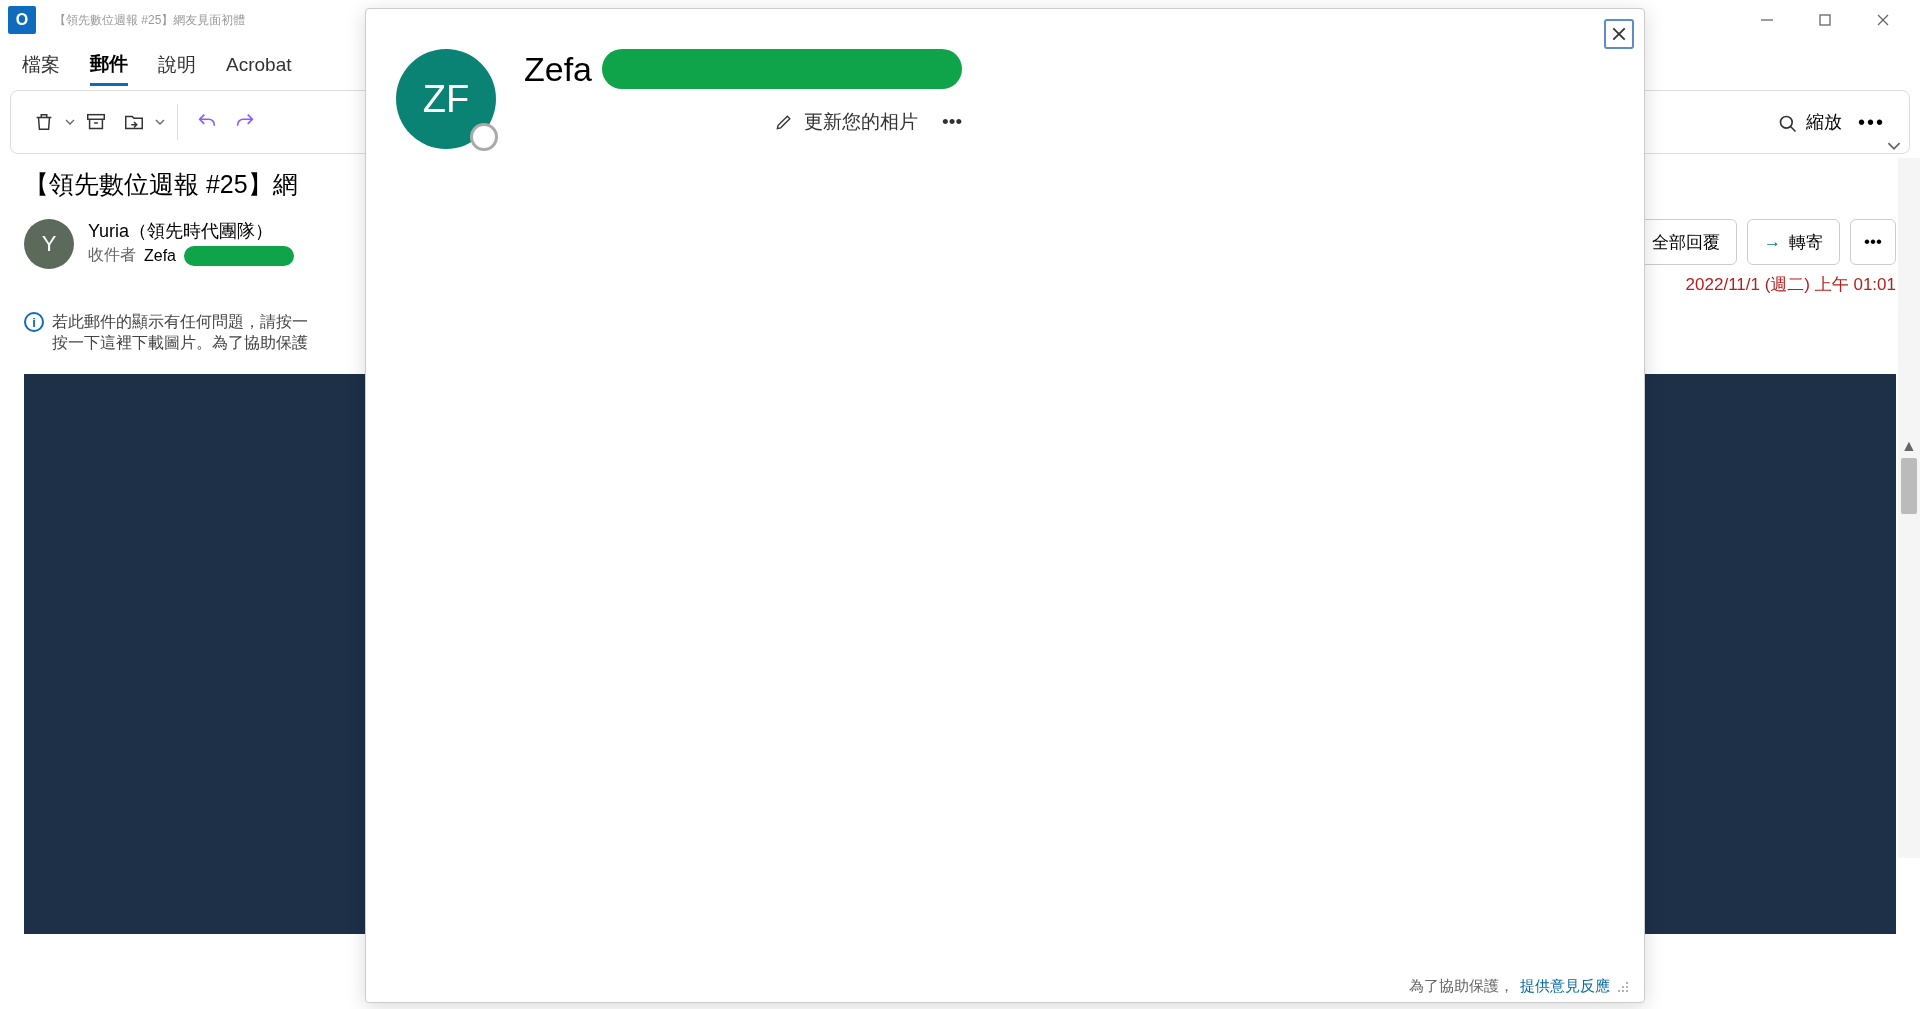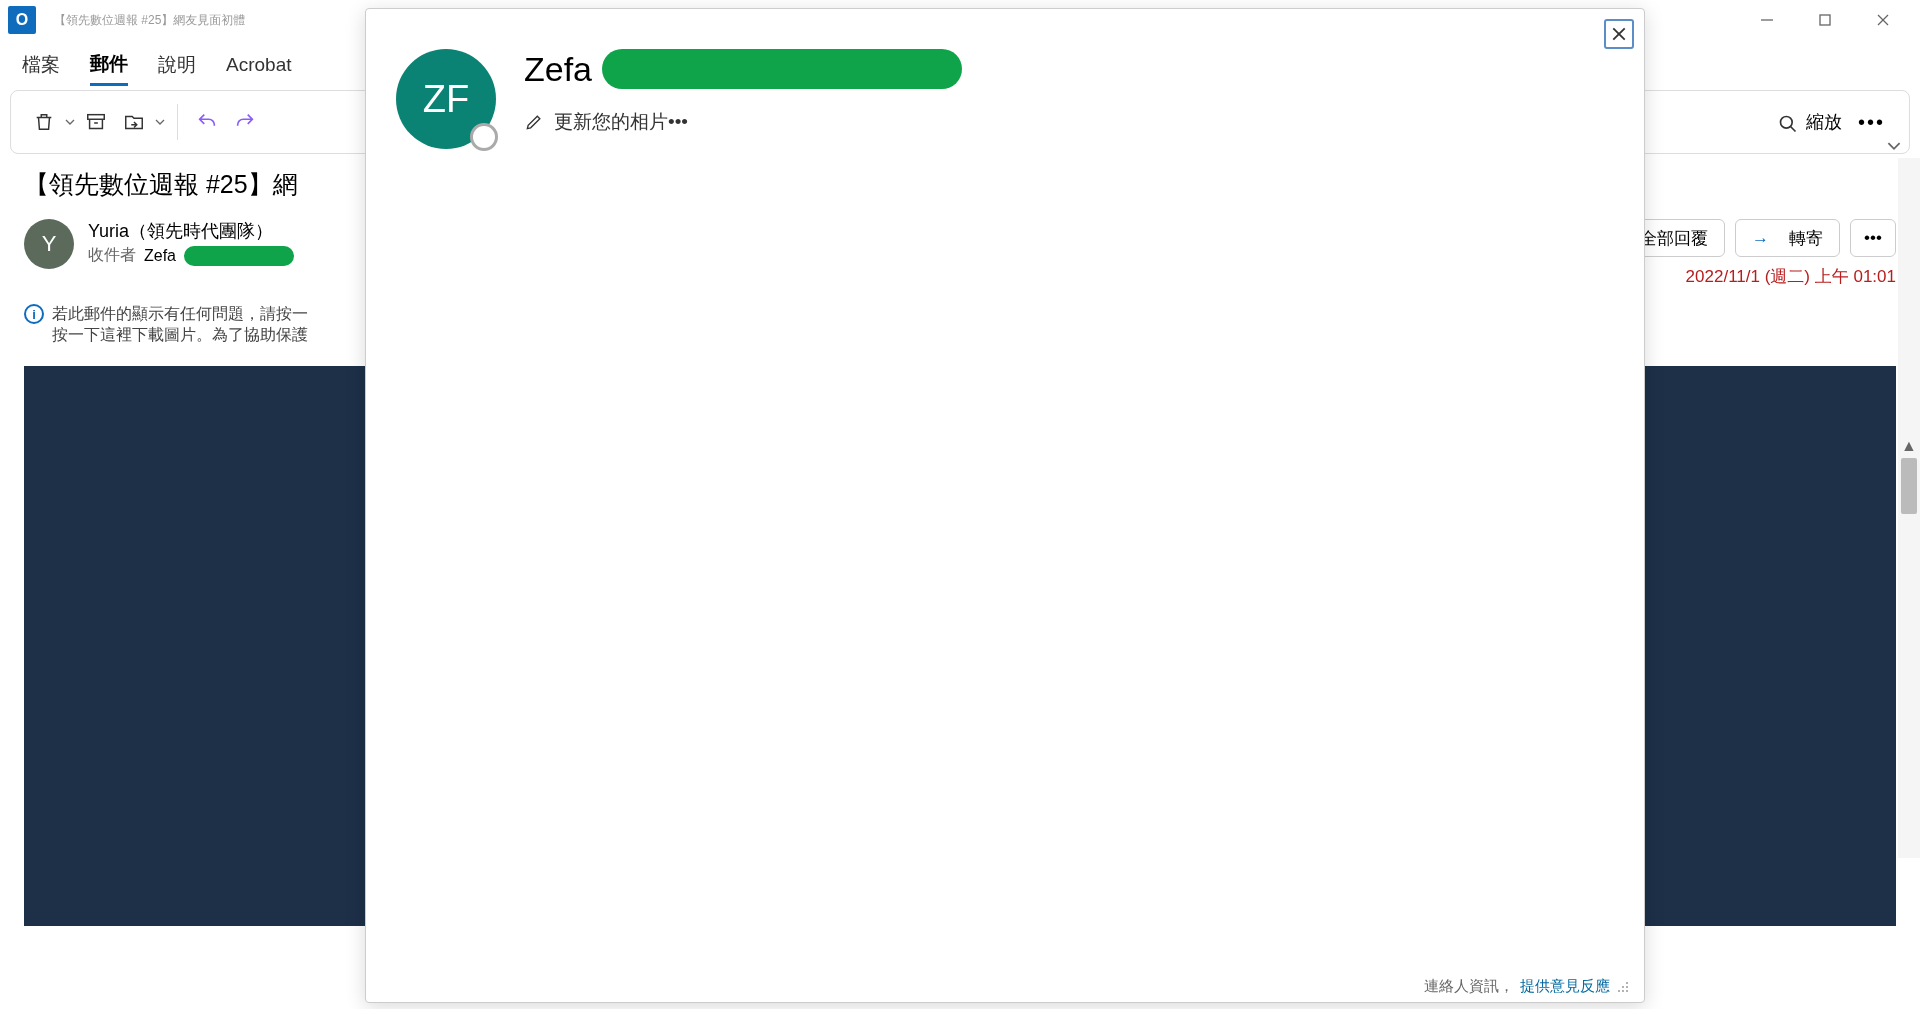--- a/index.html
+++ b/index.html
@@ -35,21 +35,21 @@
 .message-area { margin: 14px 10px 0 10px; padding: 0 14px; }
 .subject { font-size: 25px; color: #000; margin: 10px 0 18px 0; }
 .header-row { display: flex; align-items: flex-start; gap: 14px; }
 .sender-avatar { width: 50px; height: 50px; border-radius: 50%; background: #5b6a5b; color: #fff; display: flex; align-items: center; justify-content: center; font-size: 22px; }
 .sender-block { flex: 1; }
 .sender-name { font-size: 18px; color: #000; }
 .recipient-row { font-size: 16px; color: #666; margin-top: 2px; display: flex; align-items: center; gap: 8px; }
 .recipient-name { color: #000; }
 .redact1 { display: inline-block; width: 110px; height: 20px; background: #0fa34a; border-radius: 10px; }
 .header-actions { display: flex; align-items: center; gap: 10px; }
-.pill-btn { height: 38px; border: 1px solid #ccc; border-radius: 6px; display: flex; align-items: center; padding: 0 16px; gap: 20px; font-size: 17px; cursor: pointer; background: #fff; }
+.pill-btn { height: 46px; border: 1px solid #ccc; border-radius: 6px; display: flex; align-items: center; padding: 0 16px; gap: 8px; font-size: 17px; cursor: pointer; background: #fff; }
 .pill-btn .arrow { color: #0F6CBD; }
 .pill-btn .arrow-purple { color: #8b5cf6; }
 .pill-icon-only { width: 46px; justify-content: center; padding: 0; }
 .timestamp { color: #b91c1c; font-size: 17px; margin-top: 8px; text-align: right; }
 .info-bar { display: flex; align-items: flex-start; gap: 8px; margin-top: 16px; font-size: 16px; color: #444; }
 .info-icon { width: 20px; height: 20px; border: 2px solid #0F6CBD; border-radius: 50%; color: #0F6CBD; display: flex; align-items: center; justify-content: center; font-size: 13px; font-weight: bold; flex-shrink: 0; }
 .body-image { margin-top: 20px; height: 560px; background: #1d3048; }
 
 
 .scroll-track { position: absolute; right: 0; top: 158px; width: 22px; height: 700px; background: #f5f5f5; }
@@ -59,21 +59,21 @@
 
 .contact-card { position: absolute; left: 365px; top: 8px; width: 1280px; height: 995px; background: #fff; border: 1px solid #ccc; border-radius: 4px; box-shadow: 0 4px 20px rgba(0,0,0,0.15); }
 .card-close { position: absolute; right: 10px; top: 10px; width: 30px; height: 30px; border: 2px solid #5b8dc7; border-radius: 3px; display: flex; align-items: center; justify-content: center; cursor: pointer; }
 .card-close svg { width: 16px; height: 16px; }
 .card-header { display: flex; align-items: flex-start; padding: 40px 30px 14px 30px; gap: 28px; }
 .card-avatar { width: 100px; height: 100px; border-radius: 50%; background: #0b8374; color: #fff; display: flex; align-items: center; justify-content: center; font-size: 38px; position: relative; }
 .presence { position: absolute; right: -2px; bottom: -2px; width: 28px; height: 28px; border-radius: 50%; background: #fff; border: 3px solid #aaa; }
 .card-name-row { display: flex; align-items: center; gap: 10px; }
 .card-name { font-size: 34px; color: #000; }
 .redact-big { width: 360px; height: 40px; background: #0fa34a; border-radius: 20px; }
-.card-actions { display: flex; align-items: center; margin-top: 20px; }
+.card-actions { display: flex; align-items: center; gap: 24px; margin-top: 20px; justify-content: flex-end; }
 .card-action { display: flex; align-items: center; gap: 10px; font-size: 19px; color: #333; cursor: pointer; }
 .card-action svg { width: 20px; height: 20px; }
 .card-tabs { display: flex; padding: 0 30px; border-bottom: 1px solid transparent; }
 .card-tab { font-size: 18px; padding: 6px 3px; cursor: pointer; }
 .card-tab.active { background: #444; color: #fff; border-bottom: 3px solid #0F6CBD; }
 .card-section { padding: 20px 30px; }
 .section-title { font-size: 21px; font-weight: 600; margin-bottom: 16px; }
 .info-row { display: flex; align-items: flex-start; gap: 18px; }
 .mail-icon-box { width: 28px; height: 22px; border: 2px solid #555; border-radius: 2px; position: relative; margin-top: 6px; }
 .mail-icon-box::after { content: ""; position: absolute; left: 0; top: 0; width: 0; height: 0; border-left: 12px solid transparent; border-right: 12px solid transparent; border-top: 10px solid #555; }
@@ -248,21 +248,21 @@
         <div class="card-action">
           <span>•••</span>
         </div>
       </div>
     </div>
   </div>
 
 
 
   <div class="card-footer">
-    <span>連絡人資訊，</span>
+    <span>為了協助保護，</span>
     <a>提供意見反應</a>
     <svg class="resize-grip" viewBox="0 0 14 14">
       <circle cx="11" cy="3" r="1" fill="#999"></circle>
         <circle cx="7" cy="7" r="1" fill="#999"></circle>
         <circle cx="11" cy="7" r="1" fill="#999"></circle>
       <circle cx="3" cy="11" r="1" fill="#999"></circle>
         <circle cx="7" cy="11" r="1" fill="#999"></circle>
         <circle cx="11" cy="11" r="1" fill="#999"></circle>
     </svg>
   </div>

